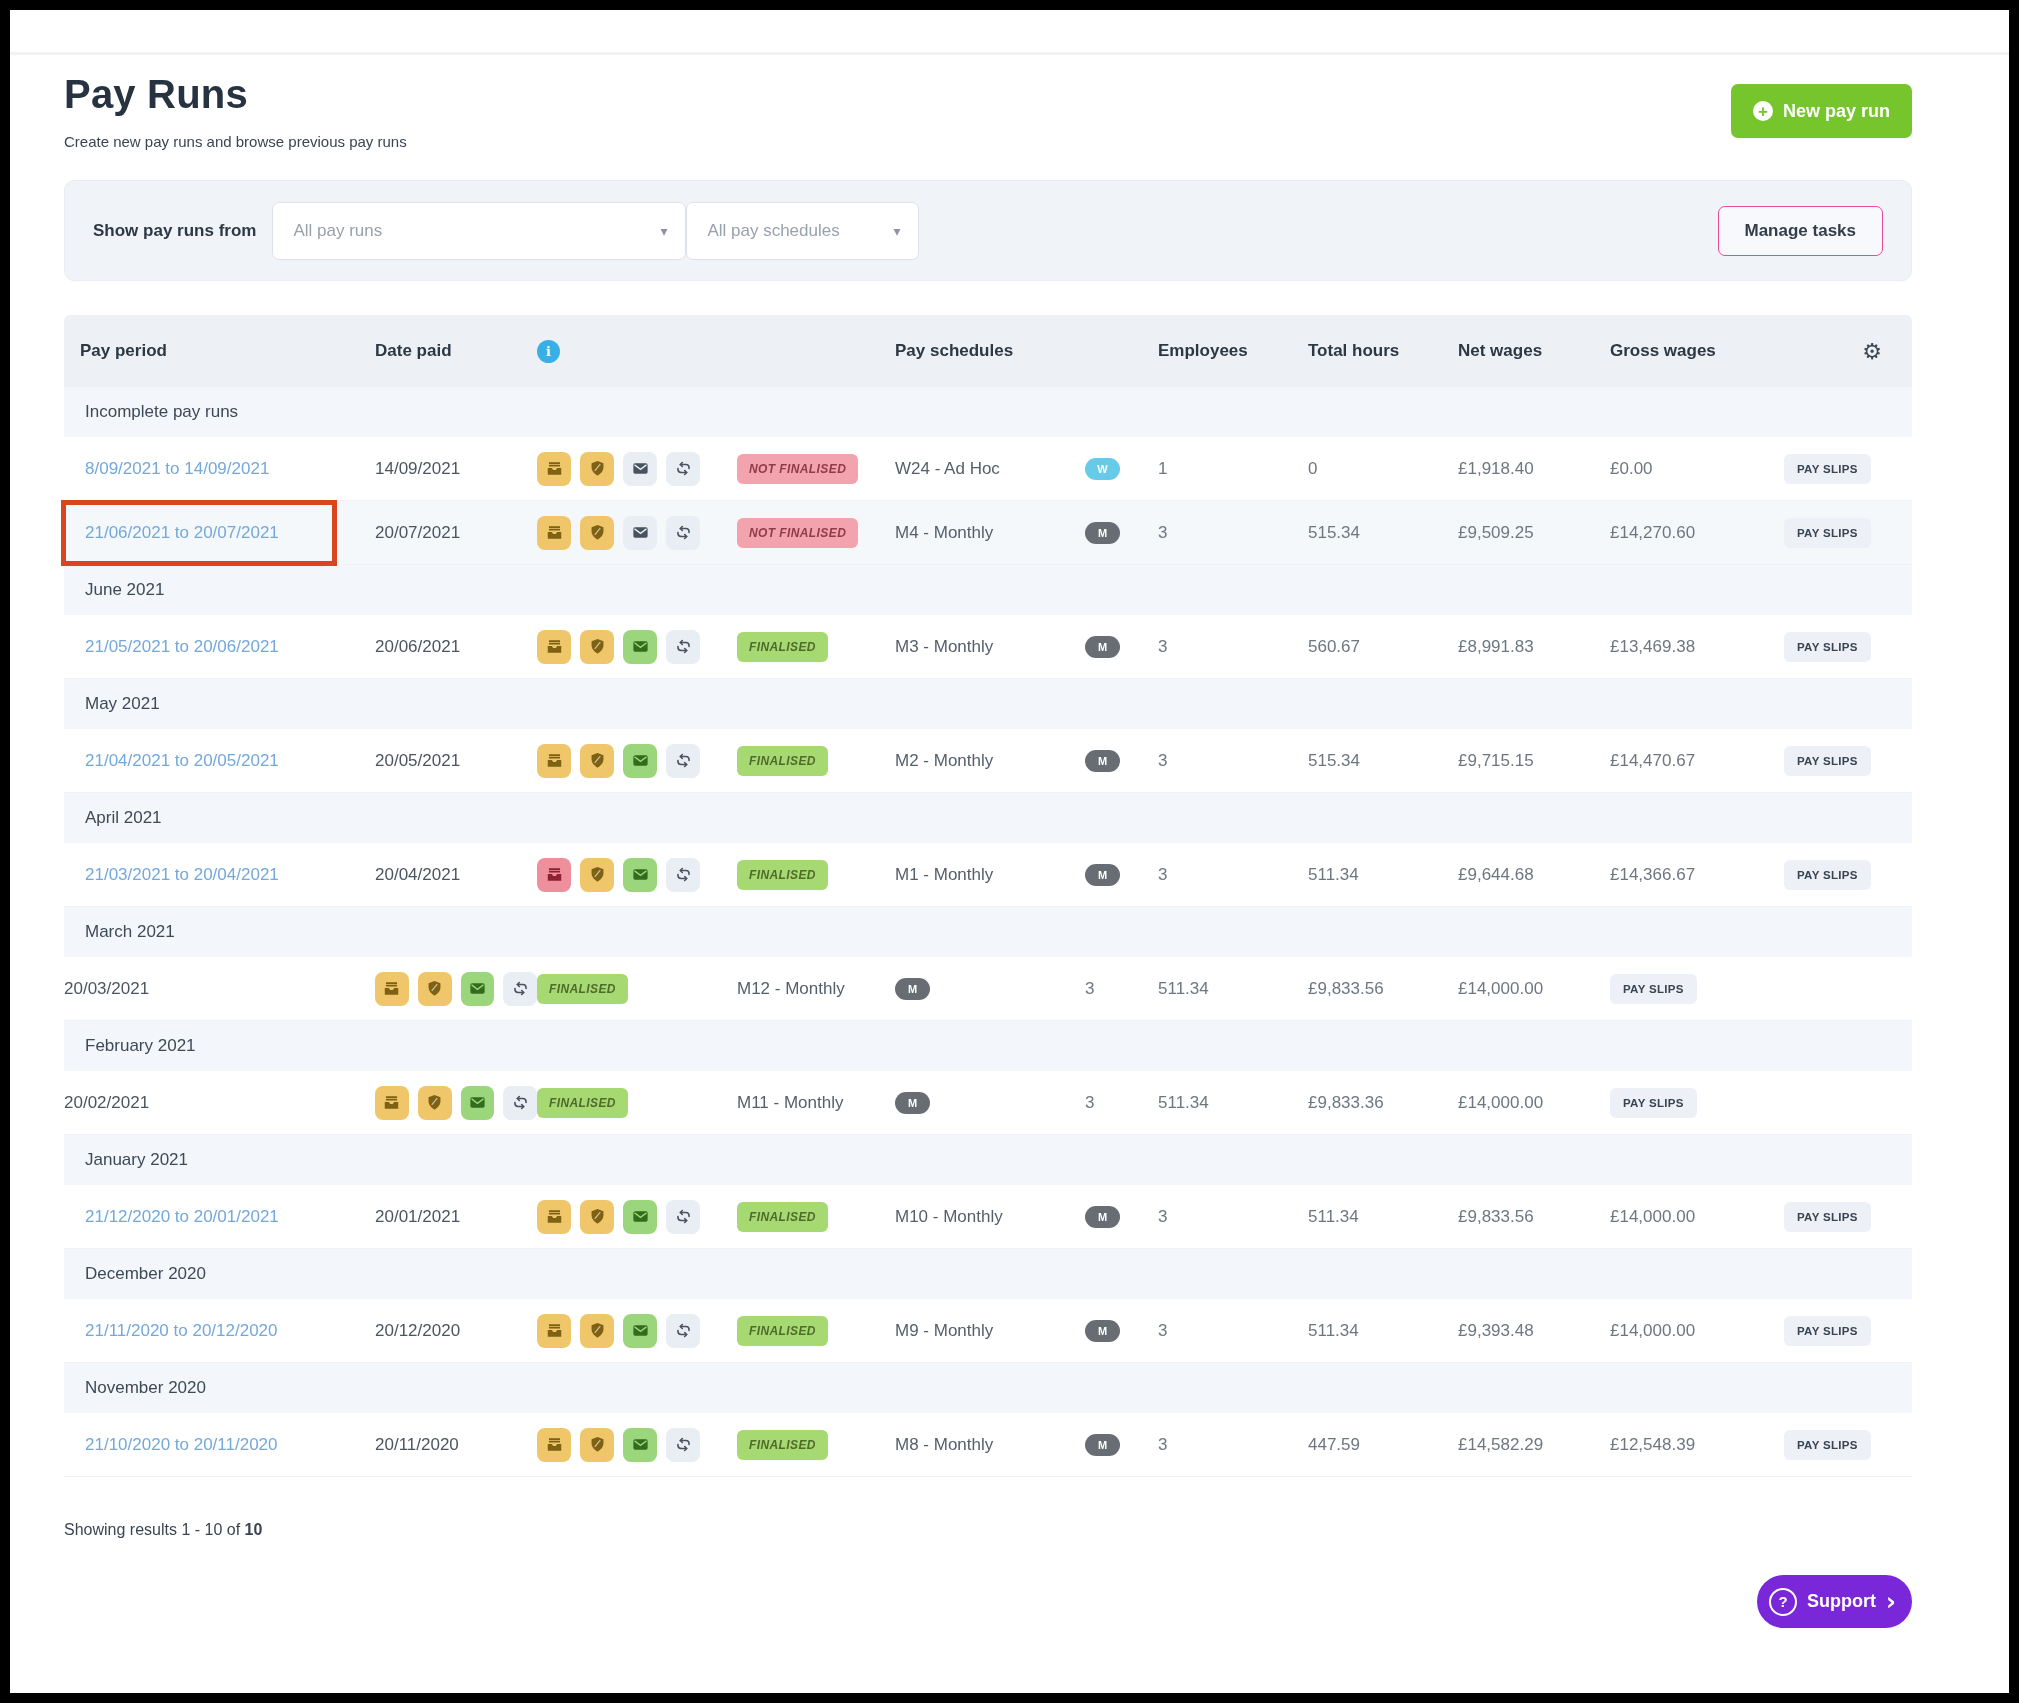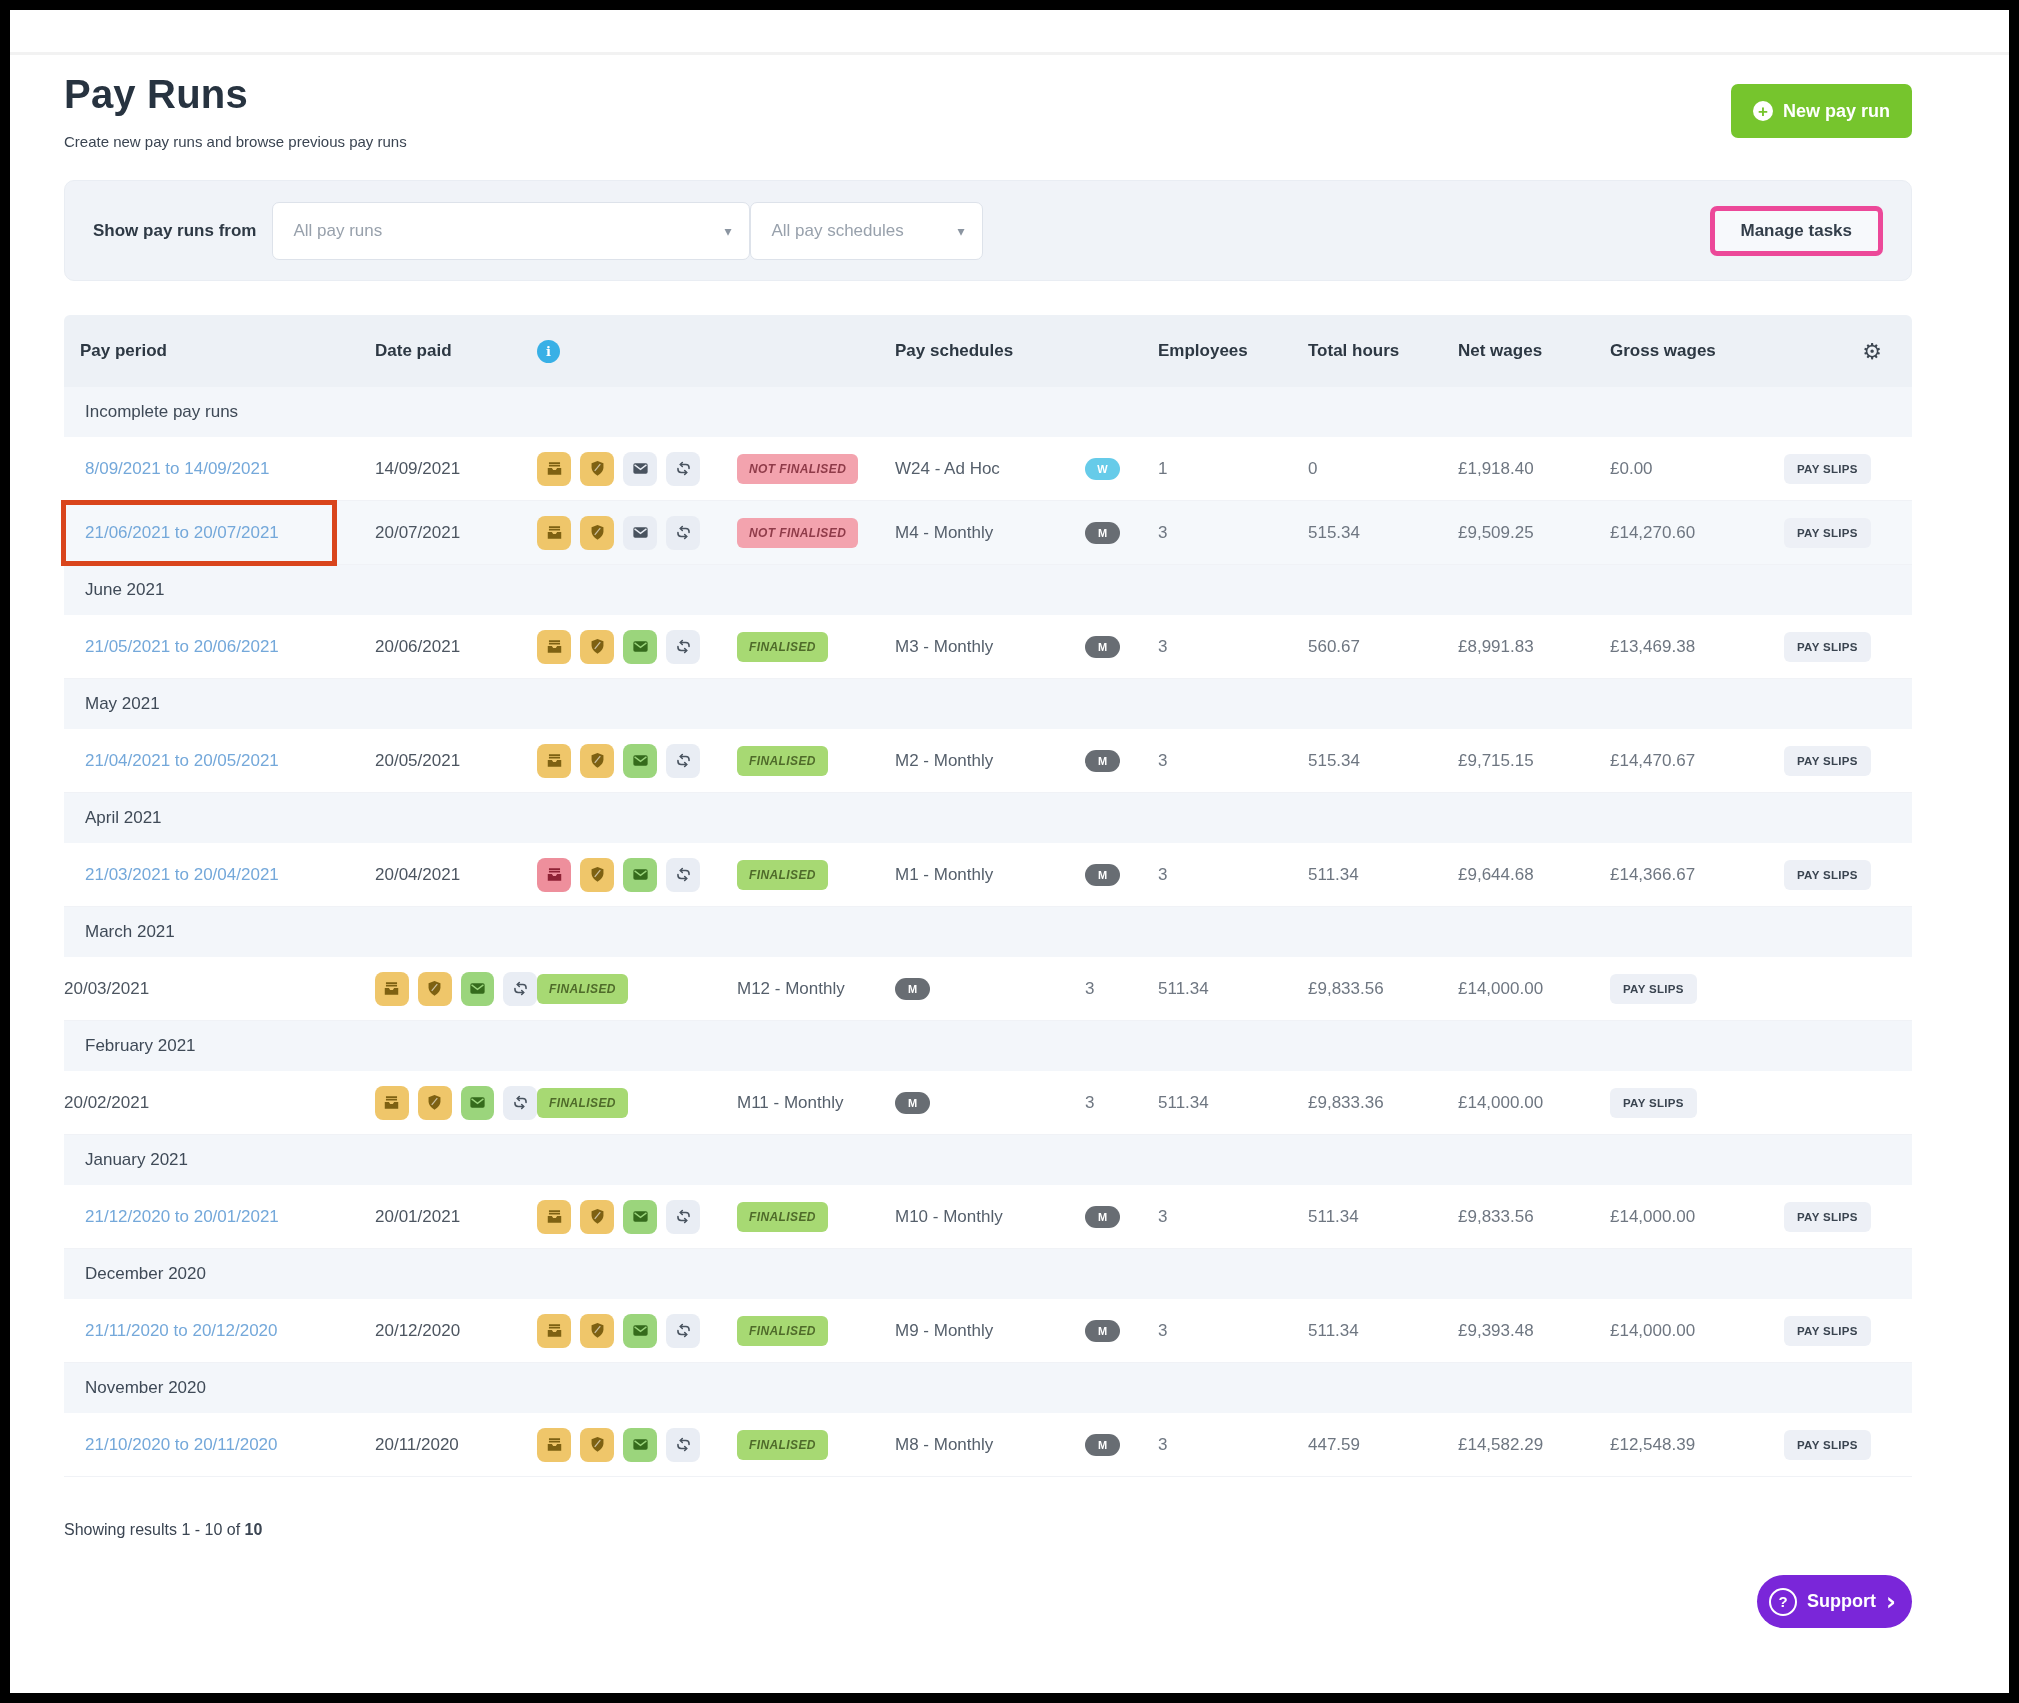--- a/index.html
+++ b/index.html
@@ -19,25 +19,25 @@
     font-family:"Liberation Sans", sans-serif; }
   .plus-circ { width:20px; height:20px; border-radius:50%; background:#fff; color:var(--accent_green);
     display:flex; align-items:center; justify-content:center; font-size:17px; font-weight:bold; line-height:1; }
 
   
   .filter-bar { margin-top:30px; height:101px; background:#f0f3f8; border:1px solid #e9edf3;
     border-radius:10px; display:flex; align-items:center; padding:0 28px; }
   .filter-label { font-size:17px; font-weight:bold; color:#2e3945; margin-right:16px; }
   .dropdown { height:58px; background:#fff; border:1px solid #dde2ea; border-radius:7px;
     display:flex; align-items:center; padding:0 18px 0 20px; color:#98a1ac; font-size:17px; cursor:pointer; }
-  .dd-runs { width:478px; }
+  .dd-runs { width:414px; }
   .dd-sched { width:233px; margin-left:0; }
   .dropdown .dd-text { flex:1; }
   .caret { color:#8b95a1; font-size:14px; font-family:"DejaVu Sans", sans-serif; margin-left:10px; }
-  .btn-manage { margin-left:auto; height:50px; padding:0 26px; background:#f7f9fc; border:5px solid #ec4899;
+  .btn-manage { margin-left:auto; height:50px; padding:0 26px; background:#f7f9fc; border:1px solid #ec4899;
     border-radius:7px; font-size:17px; font-weight:bold; color:#333e4a; cursor:pointer;
     font-family:"Liberation Sans", sans-serif; }
 
   
   .table { margin-top:34px; width:1848px; font-size:17px; }
   .grid { display:grid; grid-template-columns:311px 162px 200px 158px 190px 73px 150px 150px 152px 174px 1fr;
     align-items:center; }
   .thead { height:72px; background:#edf1f6; border-radius:6px 6px 0 0; font-weight:bold; color:#2d3843; }
   .cell { padding-left:0; }
   .c1 { padding-left:16px; }

